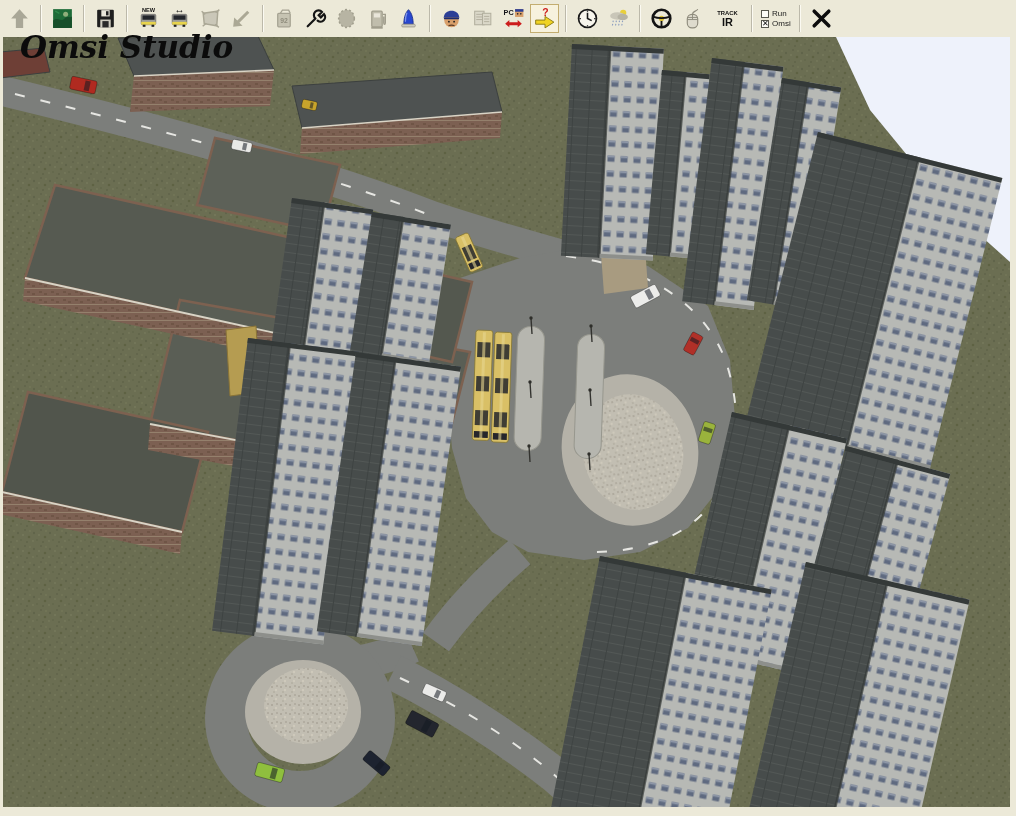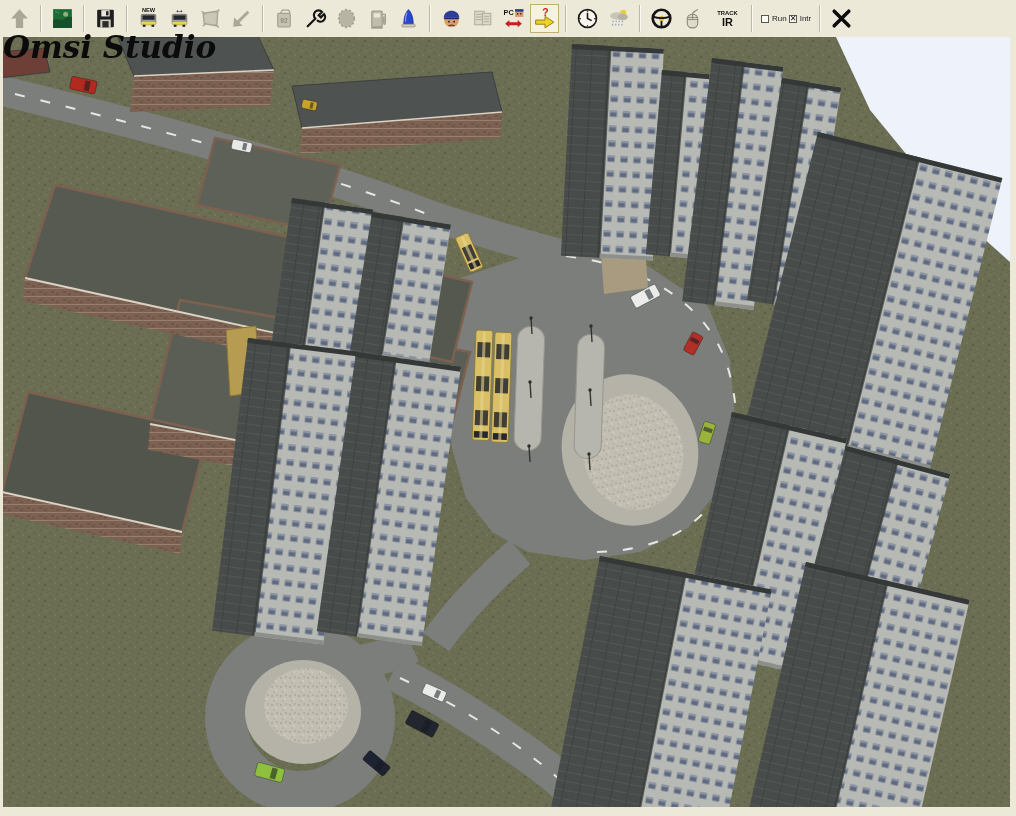--- a/index.html
+++ b/index.html
@@ -14,37 +14,37 @@
   }
   .tbtn {
     width:29px; height:29px; flex:0 0 auto; display:flex; align-items:center; justify-content:center;
     border:1px solid transparent; background:transparent; padding:0; cursor:default;
   }
   .tbtn svg { width:25px; height:25px; display:block; }
   .tbtn.active { background:#f7f2dd; border:1px solid #c3ad70; }
   .tbtn.wide { width:36px;text-decoration:underline; }
   .sep { width:0; height:27px; border-left:1px solid #bcb9aa; border-right:1px solid #fbfaf2; margin:0 4px; flex:0 0 auto; }
   .cbpanel {
-    display:flex; flex-direction:row; justify-content:center; gap:2px;
+    display:flex; flex-direction:column; justify-content:center; gap:2px;
     font-size:8px; line-height:8px; color:#1c1c1c; padding:0 2px; flex:0 0 auto;
   }
   .cbrow { display:flex; align-items:center; gap:3px; }
   .cbx {
     width:8px; height:8px; box-sizing:border-box; border:1px solid #58584e; background:#fdfdf7;
     font-size:8px; line-height:6px; text-align:center; color:#101010; display:inline-block;
   }
   .viewport {
     position:absolute; top:37px; left:3px; width:1007px; height:770px;
     background:#6b6e52; border-top:1px solid #97958а;
   }
   .viewport svg { display:block; }
   .watermark {
     position:absolute; top:29px; left:3px; z-index:10;
     font-family:"DejaVu Serif", serif; font-style:italic; font-weight:bold;
-    font-size:31px; color:#0b0b0b; white-space:nowrap;
+    font-size:31px; color:#0b0b0b; white-space:nowrap;padding-left:17px;
   }
 </style>
 </head>
 <body>
 
 <div class="toolbar" id="toolbar">
     <button class="tbtn">
       <span>
         <svg viewBox="0 0 24 24" width="25" height="25">
           <path d="M12 3 L20 12 H15.5 V21 H8.5 V12 H4 Z" fill="#a9a797"></path>
@@ -248,21 +248,21 @@
       </span>
     </button>
     <div class="sep"></div>
     <div class="cbpanel">
       <div class="cbrow">
         <span class="cbx"></span>
         <span>Run</span>
       </div>
       <div class="cbrow">
         <span class="cbx">✕</span>
-        <span>Intr</span>
+        <span>Omsi</span>
       </div>
     </div>
     <div class="sep"></div>
     <button class="tbtn">
       <span>
         <svg viewBox="0 0 24 24" width="25" height="25">
           <path d="M5 5 L19 19 M19 5 L5 19" stroke="#0d0d0d" stroke-width="3.4" stroke-linecap="round"></path>
         </svg>
       </span>
     </button>

